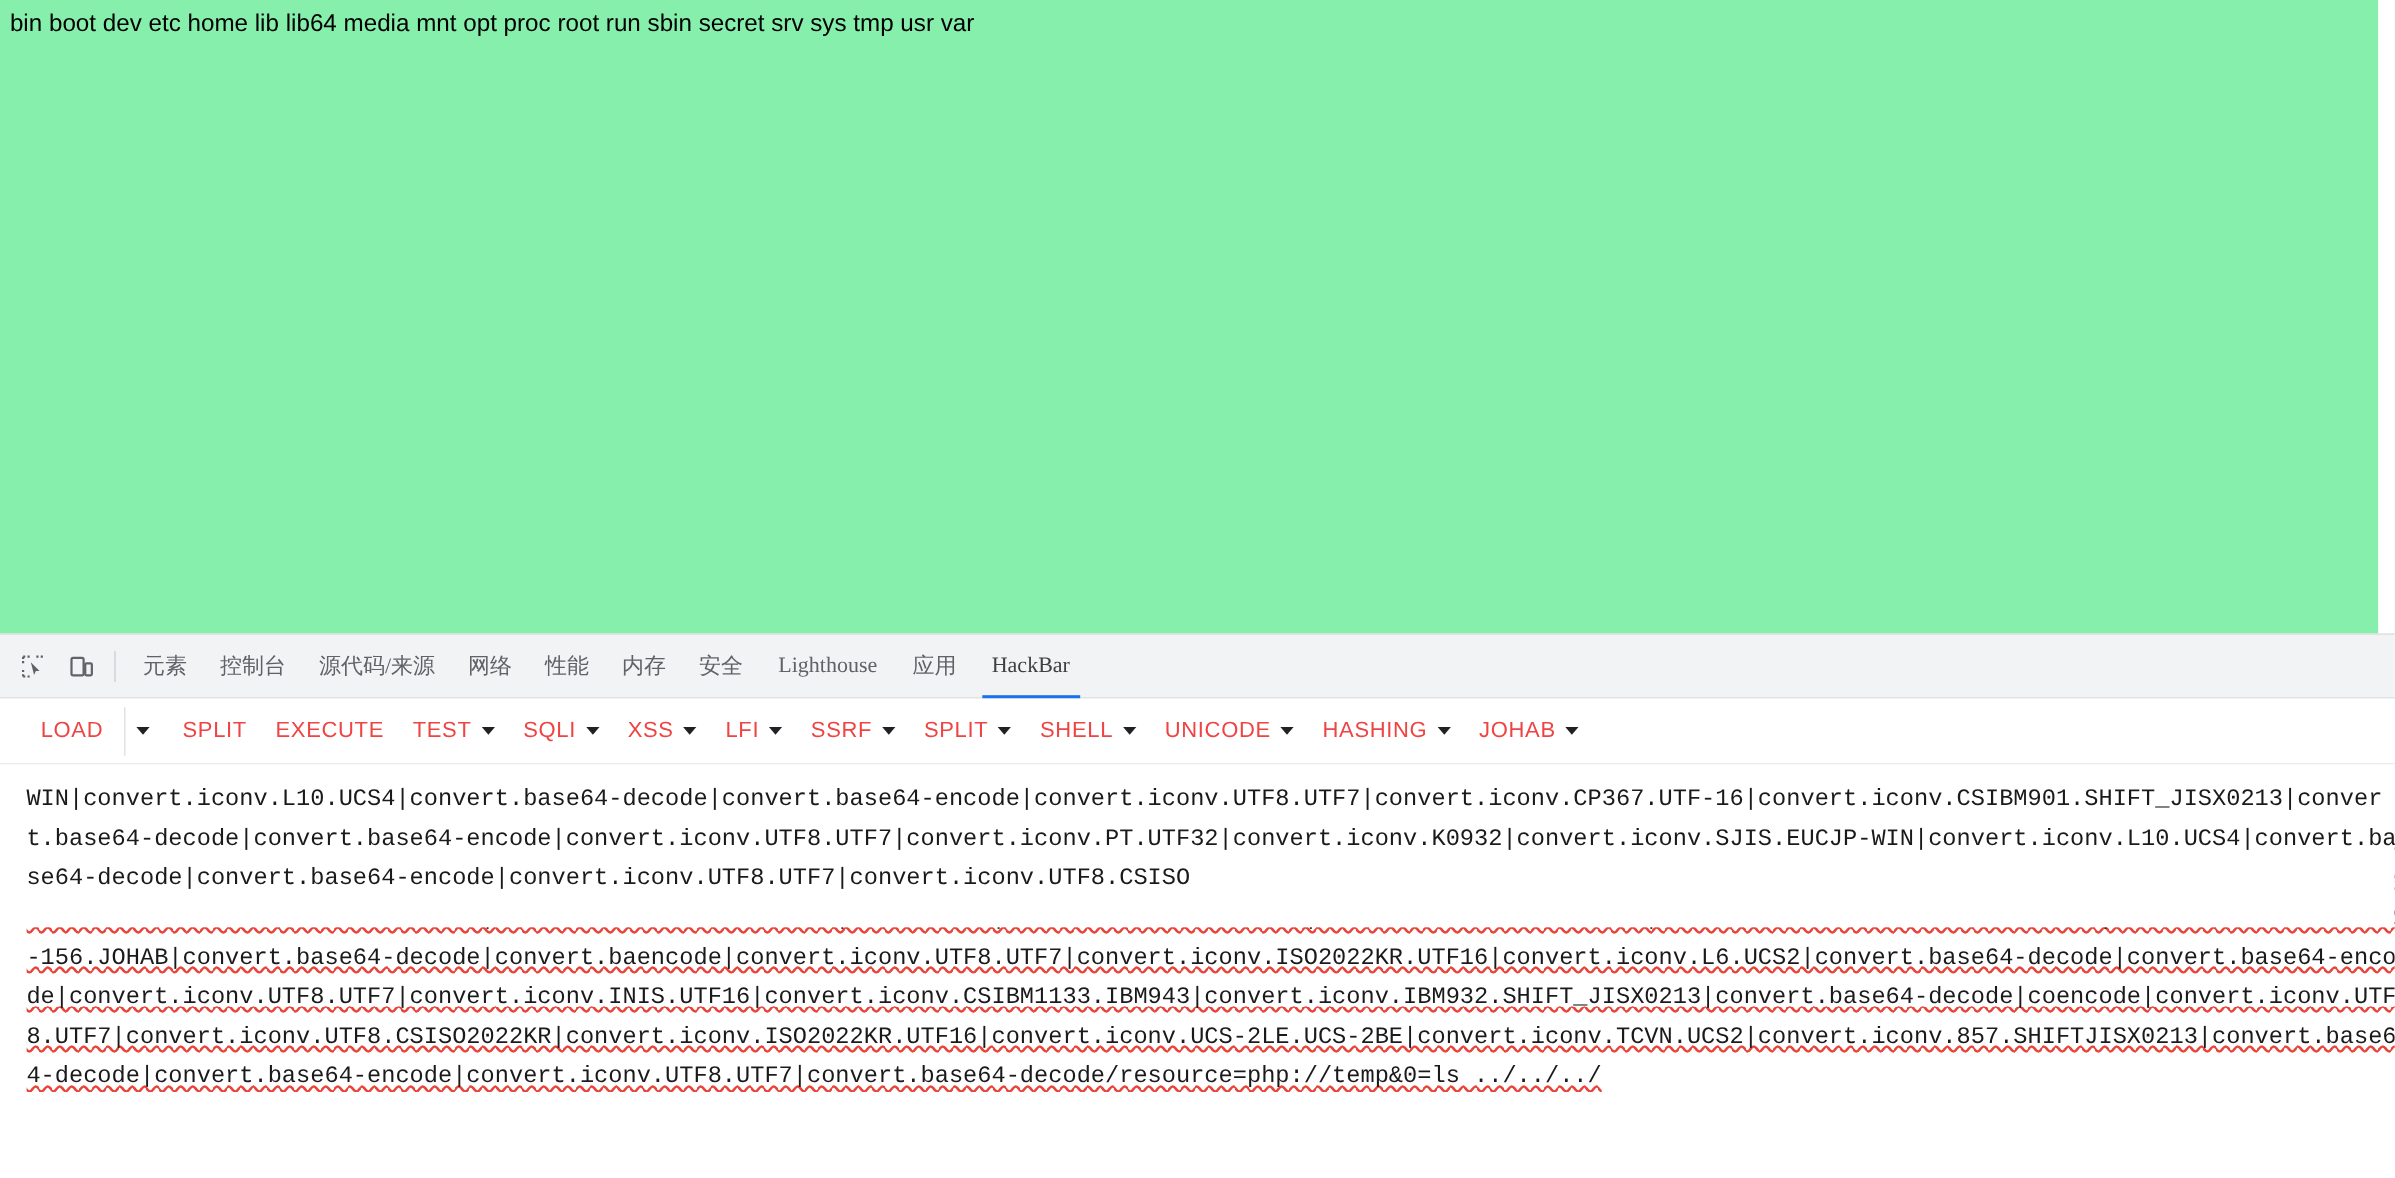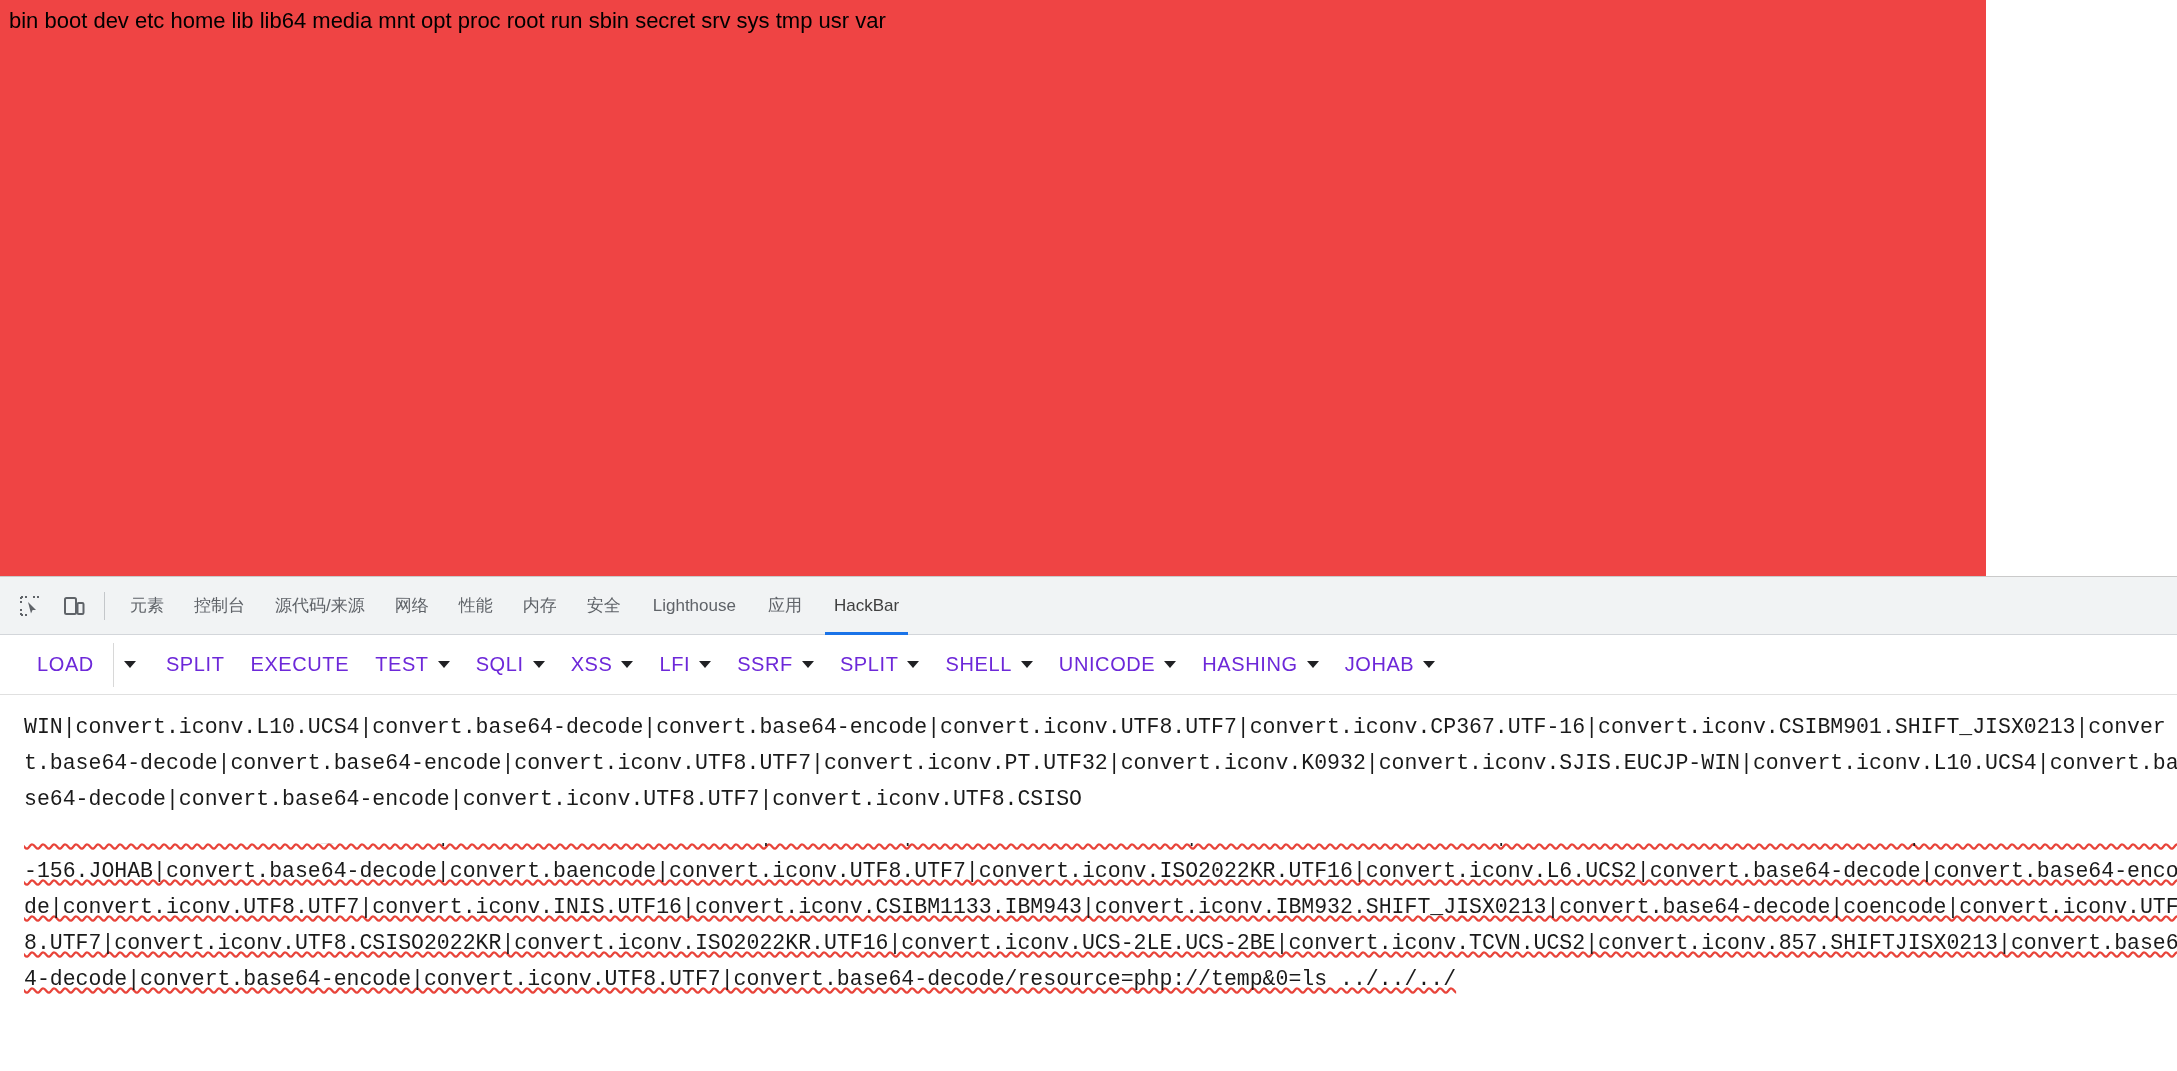--- a/index.html
+++ b/index.html
@@ -8,23 +8,23 @@
     width: 2177px; height: 1071px;
     background: #ffffff;
     font-family: "Liberation Sans", sans-serif;
     overflow: hidden;
   }
 
   
   .page-area {
     position: absolute;
     left: 0; top: 0;
-    width: 1986px;
+    width: 2162px;
     height: 576px;
-    background: #ef4444;
+    background: #86efac;
   }
   .page-text {
     position: absolute;
     left: 9px;
     top: 8px;
     font-family: "Liberation Sans", sans-serif;
     font-size: 22px;
     line-height: 26px;
     color: #000000;
     white-space: pre;
@@ -67,24 +67,24 @@
     background: #c4c7ca;
     margin: 0 10px 0 8px;
   }
 
   .dt-tab {
     position: relative;
     height: 58px;
     display: flex;
     align-items: center;
     padding: 0 17px;
-    font-size: 17px;
+    font-size: 20px;
     color: #5f6368;
     white-space: nowrap;
-    font-family: Liberation Sans, sans-serif;
+    font-family: Liberation Serif, serif;
   }
   .dt-tab.cjk { padding: 0 15px; }
   .dt-tab.active { color: #404040; }
   .dt-tab.active:after {
     content: "";
     position: absolute;
     left: 8px; right: 8px;
     bottom: 0;
     height: 3px;
     background: #1a73e8;
@@ -101,21 +101,21 @@
     padding-left: 24px;
   }
   .hb-btn {
     display: flex;
     align-items: center;
     height: 44px;
     padding: 0 13px;
     font-family: "Liberation Sans", sans-serif;
     font-size: 20px;
     letter-spacing: 0.6px;
-    color: #6d28d9;
+    color: #ef4444;
     white-space: nowrap;
   }
   .hb-btn .caret {
     margin-left: 9px;
     width: 0; height: 0;
     border-left: 6px solid transparent;
     border-right: 6px solid transparent;
     border-top: 7px solid #202124;
   }
   .hb-split-caret {

